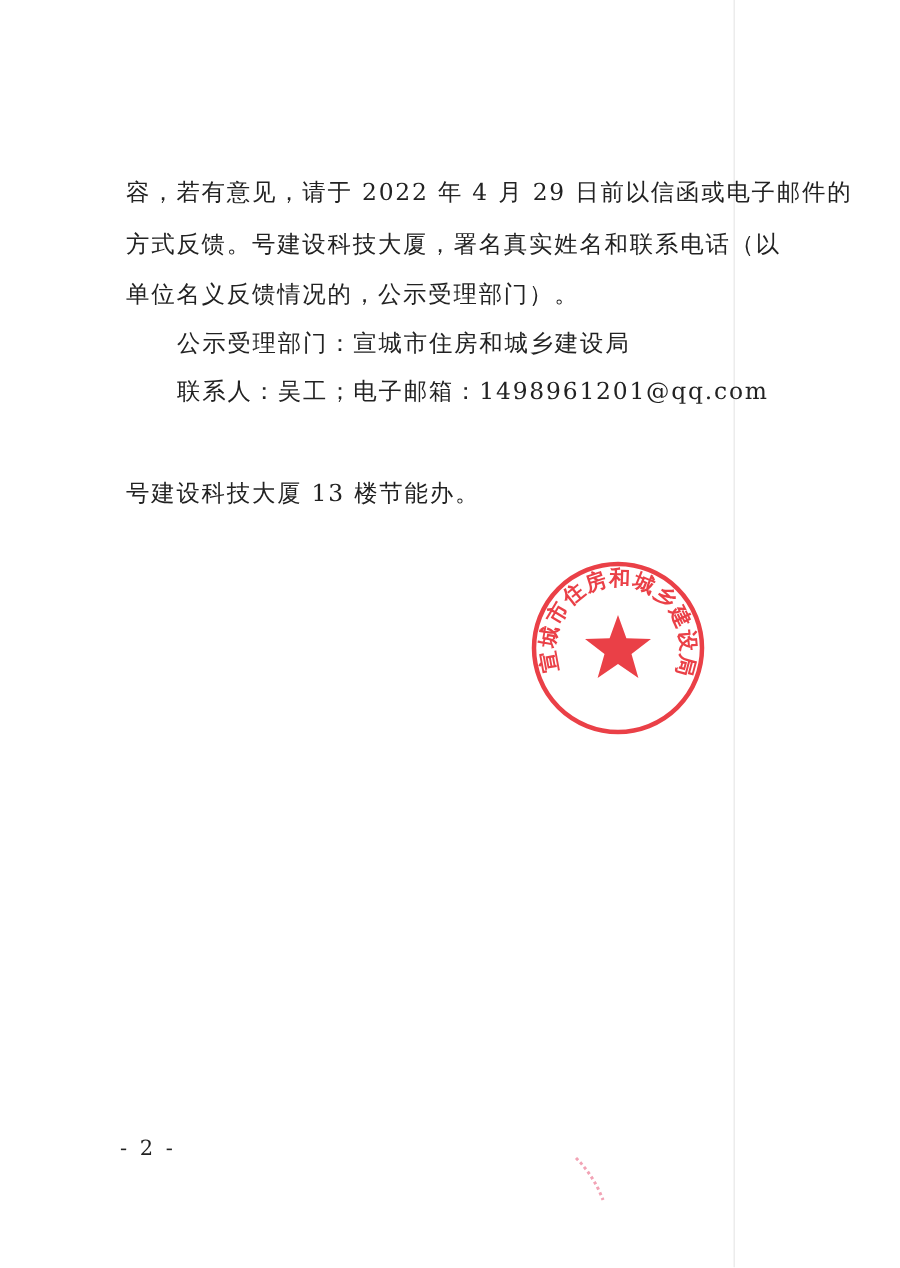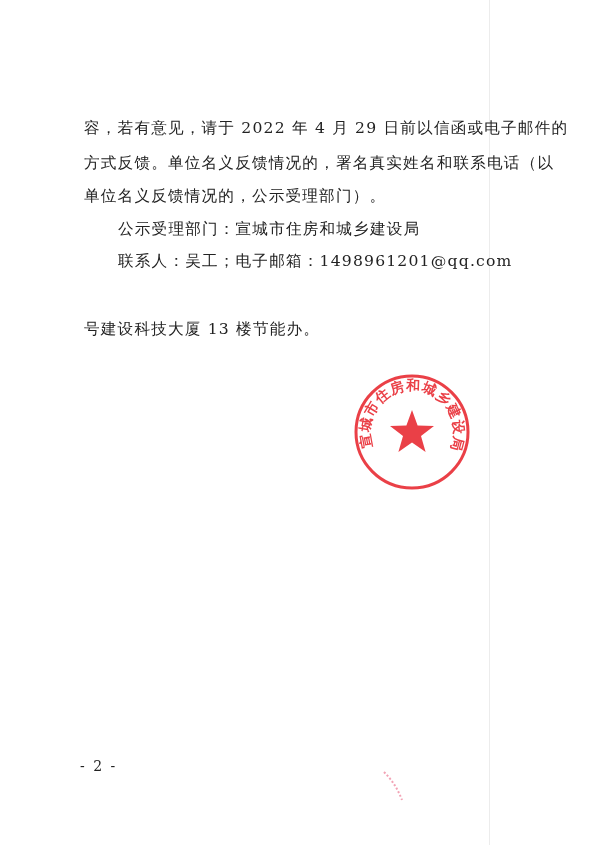--- a/index.html
+++ b/index.html
@@ -26,21 +26,21 @@
     .page-number { position: absolute; left: 80px; top: 758px; font-size: 14px; letter-spacing: 2px; }
     .smudge { position: absolute; left: 382px; top: 770px; width: 30px; height: 50px; z-index: 0; }
   </style>
 </head>
 <body>
 
 <div class="page">
   <div class="edge-right"></div>
 
   <div id="l1" class="line">容，若有意见，请于 2022 年 4 月 29 日前以信函或电子邮件的</div>
-  <div id="l2" class="line">方式反馈。单位名义反馈情况的，署名真实姓名和联系电话（以</div>
+  <div id="l2" class="line">方式反馈。号建设科技大厦，署名真实姓名和联系电话（以</div>
   <div id="l3" class="line">单位名义反馈情况的，公示受理部门）。</div>
   <div id="l4" class="line indent">公示受理部门：宣城市住房和城乡建设局</div>
   <div id="l5" class="line indent">联系人：吴工；电子邮箱：1498961201@qq.com</div>
   <div id="l7" class="line">号建设科技大厦 13 楼节能办。</div>
 
 
   <svg class="stamp" viewBox="0 0 120 120">
     <defs>
       <path id="arcPath" d="M 22 78 A 42 42 0 1 1 98 78" fill="none"></path>
     </defs>

